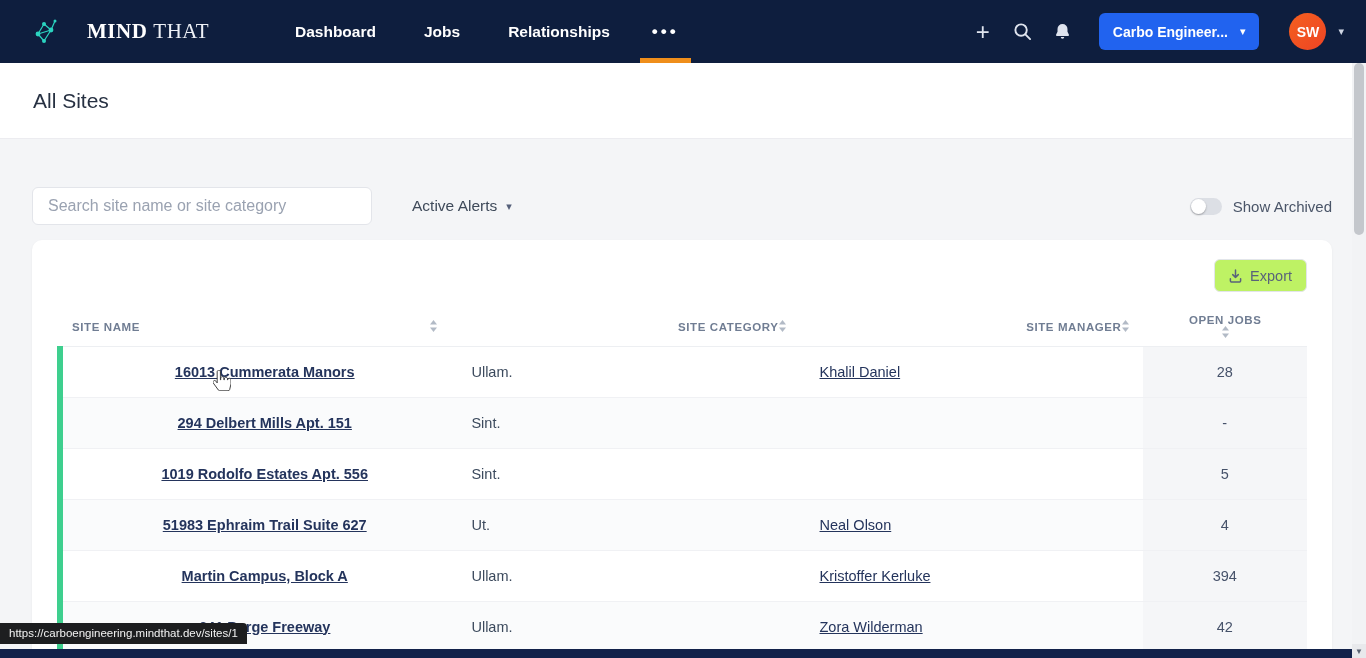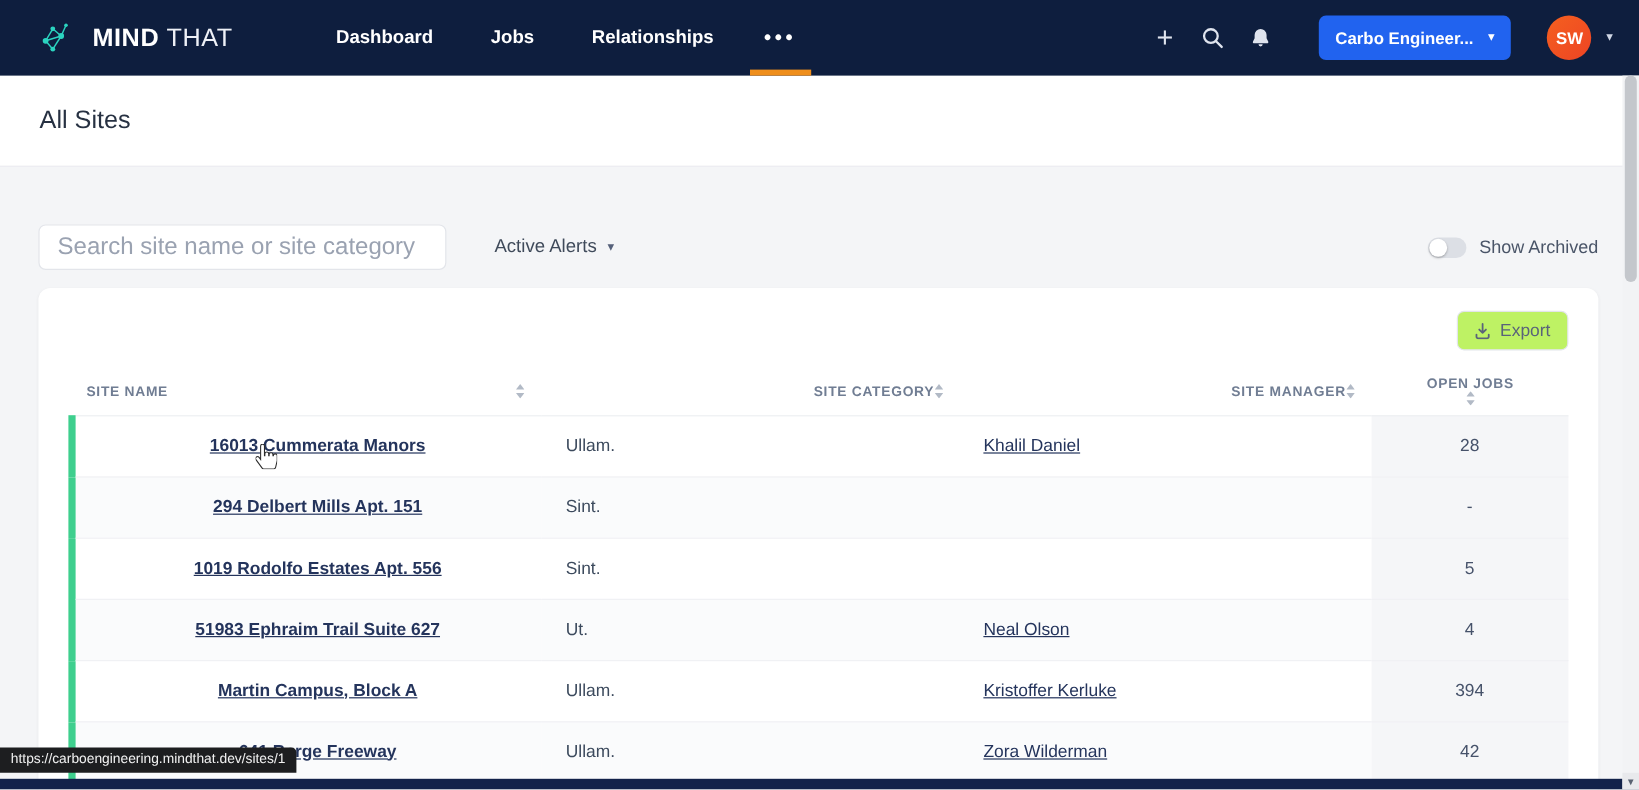--- a/index.html
+++ b/index.html
@@ -8,42 +8,42 @@
     width: 1366px; height: 658px; overflow: hidden; position: relative;
     font-family: "Liberation Sans", "DejaVu Sans", sans-serif;
     background: #f4f5f7; color: #3c4a5d;
   }
 
   
   .navbar {
     height: 63px; background: #0e1e3e; display: flex; align-items: stretch;
     padding: 0 22px 0 33px; position: relative; z-index: 10;
   }
-  .brand { display: flex; align-items: center; gap: 18px; }
+  .brand { display: flex; align-items: center; gap: 28px; font-family: Liberation Serif, serif; }
   .brand-text { color: #fff; font-size: 21px; letter-spacing: .5px; }
   .brand-mind { font-weight: 700; }
   .brand-that { font-weight: 300; margin-left: 6px; color: #eef1f7; }
   .primary-nav { display: flex; margin-left: 62px; }
   .primary-nav a {
     display: flex; align-items: center; padding: 0 24px; color: #fff;
     font-size: 15.5px; font-weight: 600; text-decoration: none; position: relative;
   }
   .primary-nav a.nav-more { font-size: 17px; letter-spacing: 3px; padding: 0 18px; }
   .primary-nav a.active::after {
     content: ""; position: absolute; left: 6px; right: 6px; bottom: 0;
     height: 5px; background: #ef8e1b;
   }
   .nav-right { margin-left: auto; display: flex; align-items: center; }
   .icon-btn {
     width: 40px; height: 40px; border: none; background: transparent;
     display: flex; align-items: center; justify-content: center;
     color: #dfe4ee; cursor: pointer; font-size: 24px; font-weight: 300;
   }
   .org-btn {
-    height: 37px; margin-left: 28px; padding: 0 14px; border: none; border-radius: 6px;
+    height: 37px; margin-left: 16px; padding: 0 14px; border: none; border-radius: 6px;
     background: #2163ef; color: #fff; font-weight: 700; font-size: 14px;
     display: flex; align-items: center; gap: 12px; cursor: pointer;
     font-family: "Liberation Sans", "DejaVu Sans", sans-serif;
     justify-content: flex-end;
   }
   .org-caret, .avatar-caret, .dd-caret { font-size: 11px; line-height: 1; }
   .avatar {
     width: 37px; height: 37px; border-radius: 50%; margin-left: 30px;
     background: linear-gradient(135deg, #f4601f, #ee4424);
     color: #fff; font-weight: 700; font-size: 14px;
@@ -56,21 +56,21 @@
     height: 75px; background: #fff; display: flex; align-items: center;
     padding: 0 33px; font-size: 21px; color: #273142;
     box-shadow: 0 1px 0 #ececf0;
   }
 
   
   .content { padding: 49px 34px 0 32px; }
   .filters { display: flex; align-items: center; }
   .search-input {
     width: 340px; height: 38px; border: 1px solid #e3e5ea; border-radius: 6px;
-    padding: 0 15px; font-size: 20px; color: #374151; background: #fff; outline: none;
+    padding: 0 15px; font-size: 16px; color: #374151; background: #fff; outline: none;
     font-family: "Liberation Sans", "DejaVu Sans", sans-serif;
   }
   .search-input::placeholder { color: #9aa2b1; }
   .alerts-dd {
     margin-left: 40px; display: flex; align-items: center; gap: 9px;
     font-size: 15.5px; color: #3f4a5a; cursor: pointer;
   }
   .dd-caret { color: #55607a; }
   .archived { margin-left: auto; display: flex; align-items: center; gap: 11px; font-size: 15px; color: #4a5568; }
   .toggle { width: 32px; height: 17px; border-radius: 9px; background: #dcdfe5; position: relative; cursor: pointer; }

